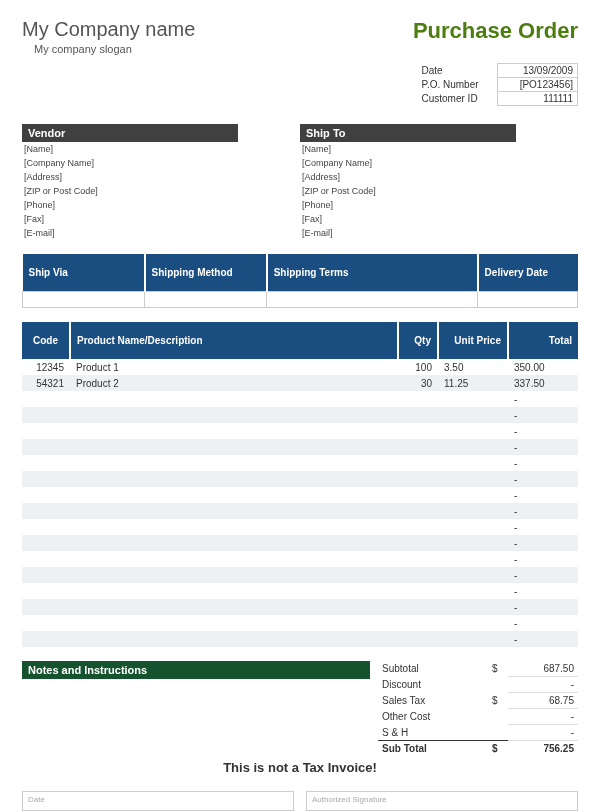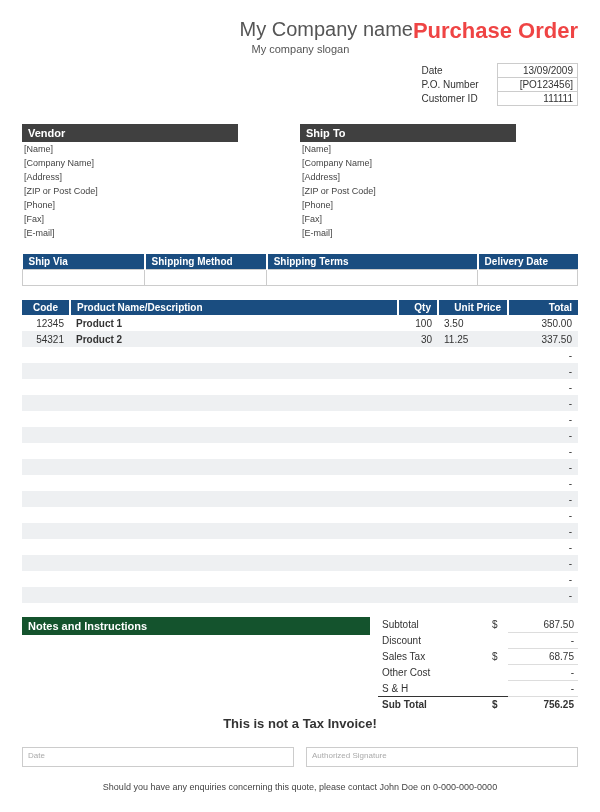--- a/index.html
+++ b/index.html
@@ -1,42 +1,42 @@
 <!DOCTYPE html>
 <html><head>
 <meta charset="utf-8">
 <style>
   * { box-sizing: border-box; margin: 0; padding: 0; }
   body { font-family: Arial, sans-serif; font-size: 10px; background: #fff; width: 600px; padding: 18px 22px; color: #333; }
-  .header { display: flex; justify-content: flex-end; align-items: flex-start; margin-bottom: 4px; }
+  .header { display: flex; justify-content: space-between; align-items: flex-start; margin-bottom: 4px; }
   .company-name { font-size: 20px; font-weight: normal; color: #555; }
   .company-slogan { font-size: 11px; color: #555; margin-left: 12px; margin-top: 2px; }
-  .title { font-size: 22px; font-weight: bold; color: #ef4444; }
+  .title { font-size: 22px; font-weight: bold; color: #4d7c0f; }
   .meta { margin-top: 8px; display: flex; justify-content: flex-end; }
   .meta-table { border-collapse: collapse; }
   .meta-table td { padding: 1px 4px; font-size: 10px; }
   .meta-table td.label { text-align: left; width: 80px; }
   .meta-table td.value { border: 1px solid #ccc; text-align: right; width: 80px; }
   .columns { display: flex; gap: 0; margin-top: 18px; }
   .col-left { width: 50%; }
   .col-right { width: 50%; }
   .section-hdr { background: #404040; color: #fff; font-weight: bold; padding: 3px 6px; font-size: 11px; width: 216px; }
   .field-line { font-size: 9px; color: #444; padding: 2px 2px; }
   .ship-table, .items-table { width: 100%; border-collapse: collapse; margin-top: 14px; }
-  .ship-table th, .items-table th { background: #1a4d80; color: #fff; font-size: 10px; font-weight: bold; padding: 2px 6px; text-align: left; border-right: 2px solid #fff; }
+  .ship-table th, .items-table th { background: #1a4d80; color: #fff; font-size: 10px; font-weight: bold; padding: 13px 6px; text-align: left; border-right: 2px solid #fff; }
   .ship-table th:last-child, .items-table th:last-child { border-right: none; }
   .ship-table td { border: 1px solid #ccc; height: 16px; padding: 2px 4px; }
   .items-table th.r { text-align: right; }
   .items-table th.c { text-align: center; }
   .items-table td { padding: 2px 6px; font-size: 10px; height: 16px; }
   .items-table td.code { text-align: right; width: 48px; }
-  .items-table td.desc { text-align: left; font-weight: bold; }
+  .items-table td.desc { text-align: left; }
   .items-table td.qty { text-align: right; width: 40px; }
   .items-table td.price { width: 70px; }
-  .items-table td.total { text-align: right; width: 70px; }
+  .items-table td.total { text-align: left; width: 70px; }
   .items-table tr.alt td { background: #eef0f2; }
   .bottom { display: flex; margin-top: 14px; gap: 8px; }
   .notes-hdr { background: #14532d; color: #fff; font-weight: bold; padding: 3px 6px; font-size: 11px; }
   .notes-col { flex: 1; }
   .totals { width: 200px; }
   .totals table { width: 100%; border-collapse: collapse; }
   .totals td { font-size: 10px; padding: 2px 4px; }
   .totals td.tl { text-align: left; }
   .totals td.sym { text-align: left; width: 20px; }
   .totals td.tv { text-align: right; border-bottom: 1px solid #ddd; width: 70px; }

